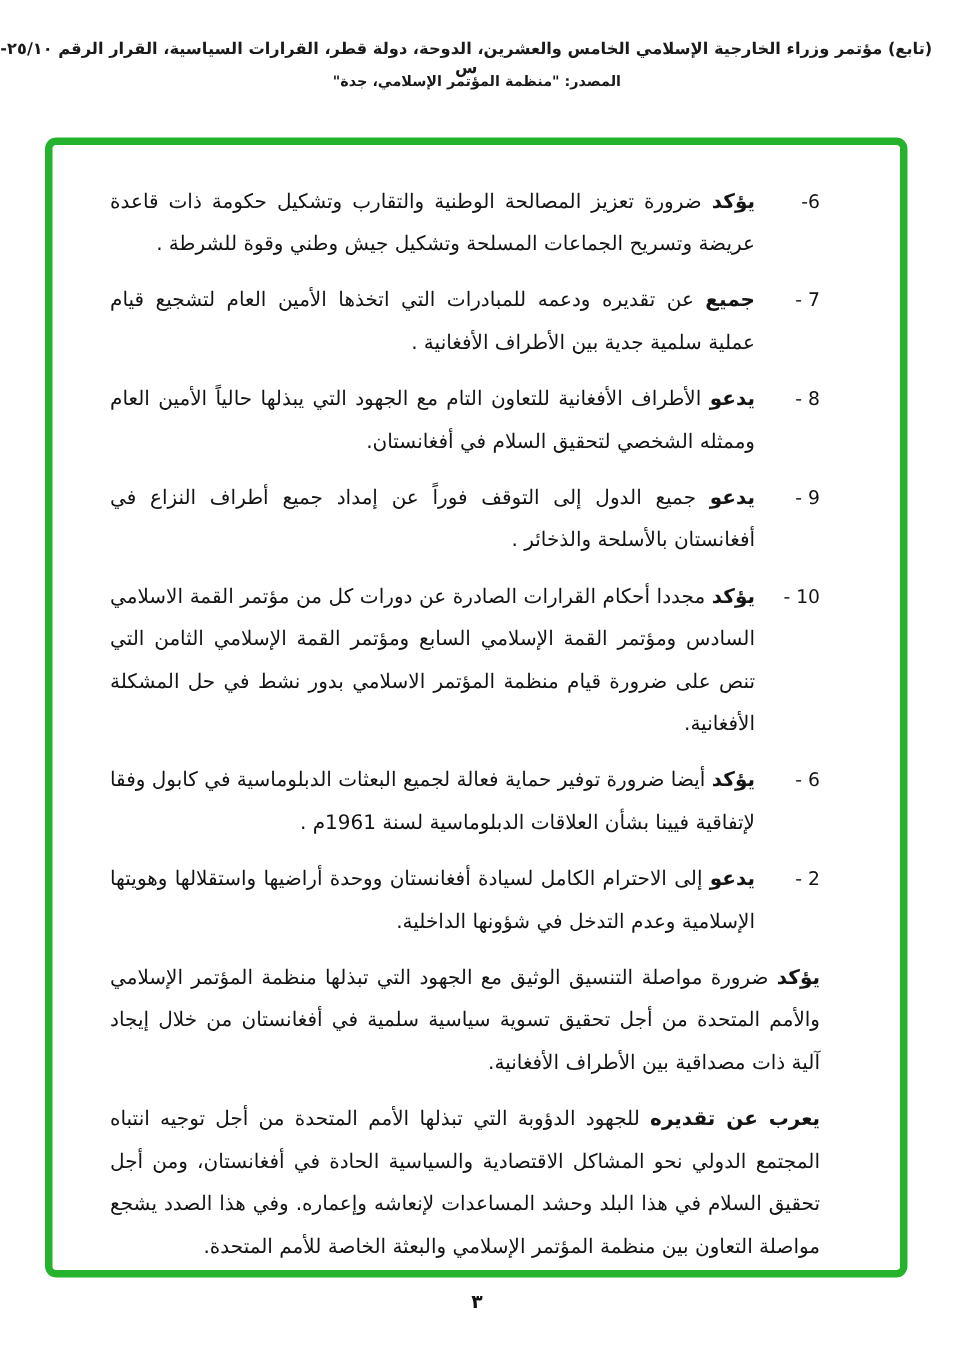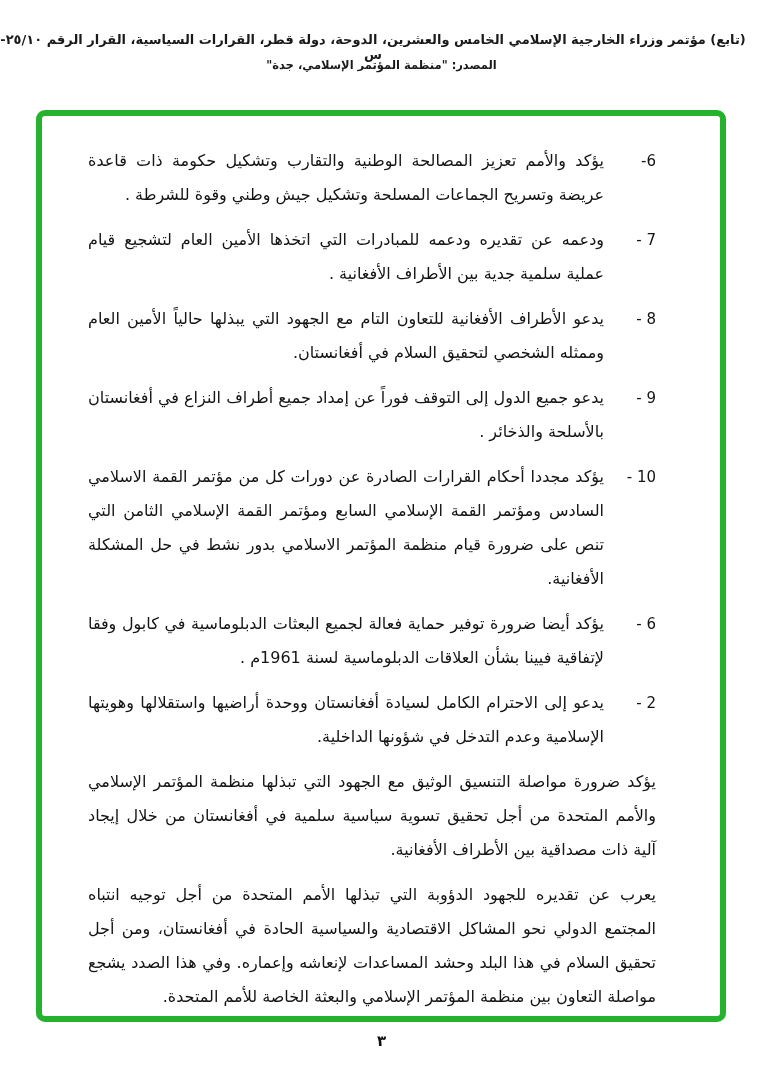--- a/index.html
+++ b/index.html
@@ -36,44 +36,44 @@
   }
   .marker{
     flex:none;width:36px;font-size:15px;line-height:34px;
     text-align:right;white-space:nowrap;color:#141414;
   }
   .body-text{
     flex:1;margin:0;font-size:16px;line-height:34px;
     text-align:justify;text-align-last:right;
     color:#141414;
   }
-  .body-text b{font-weight:normal;}
+  .body-text b{font-weight:bold;}
   .pagenum{
     position:absolute;top:1032px;left:0;right:0;
     text-align:center;font-size:15px;font-weight:bold;color:#111;
   }
 </style>
 </head>
 <body>
 
 <div class="hdr1">(تابع) مؤتمر وزراء الخارجية الإسلامي الخامس والعشرين، الدوحة، دولة قطر، القرارات السياسية، القرار الرقم ٢٥/١٠-س</div>
 <div class="hdr2">المصدر:  "منظمة المؤتمر الإسلامي، جدة"</div>
 
 <div class="highlight-box" style="border-color: rgb(37, 179, 45);"></div>
 
 <div class="doc-body">
 
   <div class="item">
     <span class="marker">6-</span>
-    <p class="body-text"><b>يؤكد</b><span> والأمم تعزيز المصالحة الوطنية والتقارب وتشكيل حكومة ذات قاعدة عريضة وتسريح الجماعات المسلحة وتشكيل جيش وطني وقوة للشرطة .</span></p>
+    <p class="body-text"><b>يؤكد</b><span> ضرورة تعزيز المصالحة الوطنية والتقارب وتشكيل حكومة ذات قاعدة عريضة وتسريح الجماعات المسلحة وتشكيل جيش وطني وقوة للشرطة .</span></p>
   </div>
 
   <div class="item">
     <span class="marker">7 -</span>
-    <p class="body-text"><b>ودعمه</b><span> عن تقديره ودعمه للمبادرات التي اتخذها الأمين العام لتشجيع قيام عملية سلمية جدية بين الأطراف الأفغانية .</span></p>
+    <p class="body-text"><b>جميع</b><span> عن تقديره ودعمه للمبادرات التي اتخذها الأمين العام لتشجيع قيام عملية سلمية جدية بين الأطراف الأفغانية .</span></p>
   </div>
 
   <div class="item">
     <span class="marker">8 -</span>
     <p class="body-text"><b>يدعو</b><span> الأطراف الأفغانية للتعاون التام مع الجهود التي يبذلها حالياً الأمين العام وممثله الشخصي لتحقيق السلام في أفغانستان.</span></p>
   </div>
 
   <div class="item">
     <span class="marker">9 -</span>
     <p class="body-text"><b>يدعو</b><span> جميع الدول إلى التوقف فوراً عن إمداد جميع أطراف النزاع في أفغانستان بالأسلحة والذخائر .</span></p>

